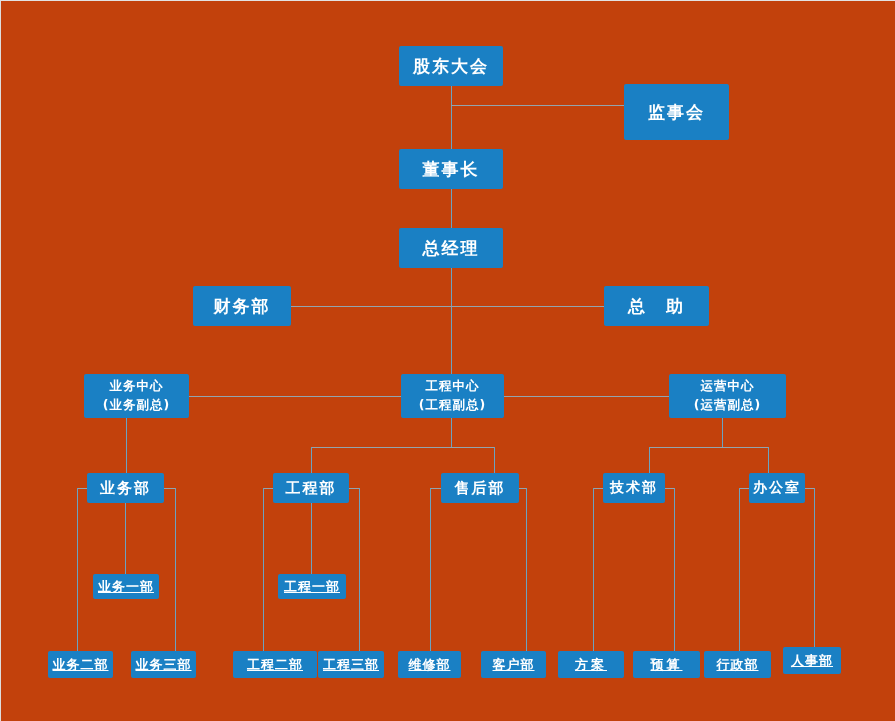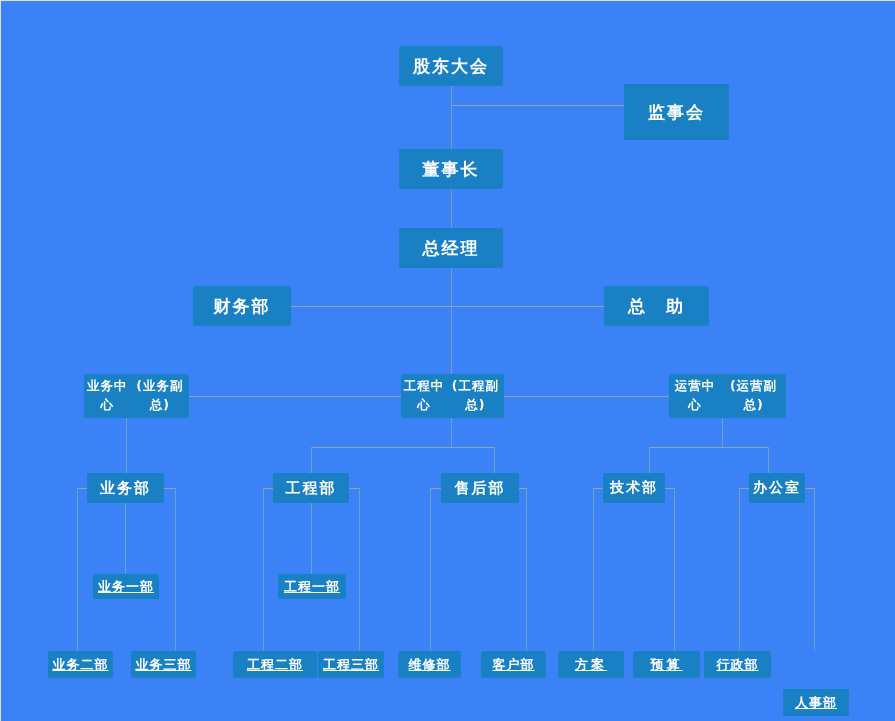--- a/index.html
+++ b/index.html
@@ -1,31 +1,31 @@
 <!DOCTYPE html>
 <html><head>
 <meta charset="utf-8">
 <style>
   html,body{margin:0;padding:0;background:#ffffff;}
   .stage{
-    position:relative;width:895px;height:721px;background:#3b82f6;
+    position:relative;width:895px;height:721px;background:#c2410c;
     border-top:1px solid #e2e2e2;border-left:1px solid #dedede;
     font-family:"DejaVu Sans","Liberation Sans",sans-serif;overflow:hidden;
   }
   .node{
     position:absolute;background:#1a80c4;color:#ffffff;
     display:flex;align-items:center;justify-content:center;
     font-weight:bold;text-align:center;border-radius:2px;
     box-sizing:border-box;
   }
   .lg{font-size:17px;letter-spacing:2px;}
   .md{font-size:15px;letter-spacing:2px;}
   .md2{font-size:14px;letter-spacing:2px;}
   .sm{font-size:13px;letter-spacing:1px;text-decoration:underline;}
-  .ctr{flex-direction:row;font-size:12.5px;letter-spacing:1px;line-height:1.5;}
+  .ctr{flex-direction:column;font-size:12.5px;letter-spacing:1px;line-height:1.5;}
   .ctr span{display:block;}
   .lnv{position:absolute;background:#6ba2c0;width:1px;}
   .lnh{position:absolute;background:#93a4ae;height:1px;}
 </style>
 </head>
 <body>
 
 <div class="stage">
 
   <i class="lnv" style="left:450px;top:85px;height:63px"></i>
@@ -105,15 +105,15 @@
 
   <div class="node sm" style="left:47px;top:650px;width:65px;height:27px">业务二部</div>
   <div class="node sm" style="left:130px;top:650px;width:65px;height:27px">业务三部</div>
   <div class="node sm" style="left:232px;top:650px;width:84px;height:27px">工程二部</div>
   <div class="node sm" style="left:317px;top:650px;width:66px;height:27px">工程三部</div>
   <div class="node sm" style="left:397px;top:650px;width:63px;height:27px">维修部</div>
   <div class="node sm" style="left:480px;top:650px;width:65px;height:27px">客户部</div>
   <div class="node sm" style="left:557px;top:650px;width:66px;height:27px;letter-spacing:3px">方案</div>
   <div class="node sm" style="left:632px;top:650px;width:67px;height:27px;letter-spacing:3px">预算</div>
   <div class="node sm" style="left:703px;top:650px;width:67px;height:27px">行政部</div>
-  <div class="node sm" style="left:782px;top:688px;width:66px;height:27px">人事部</div>
+  <div class="node sm" style="left:782px;top:646px;width:58px;height:27px">人事部</div>
 
 </div>
 
 </body></html>

